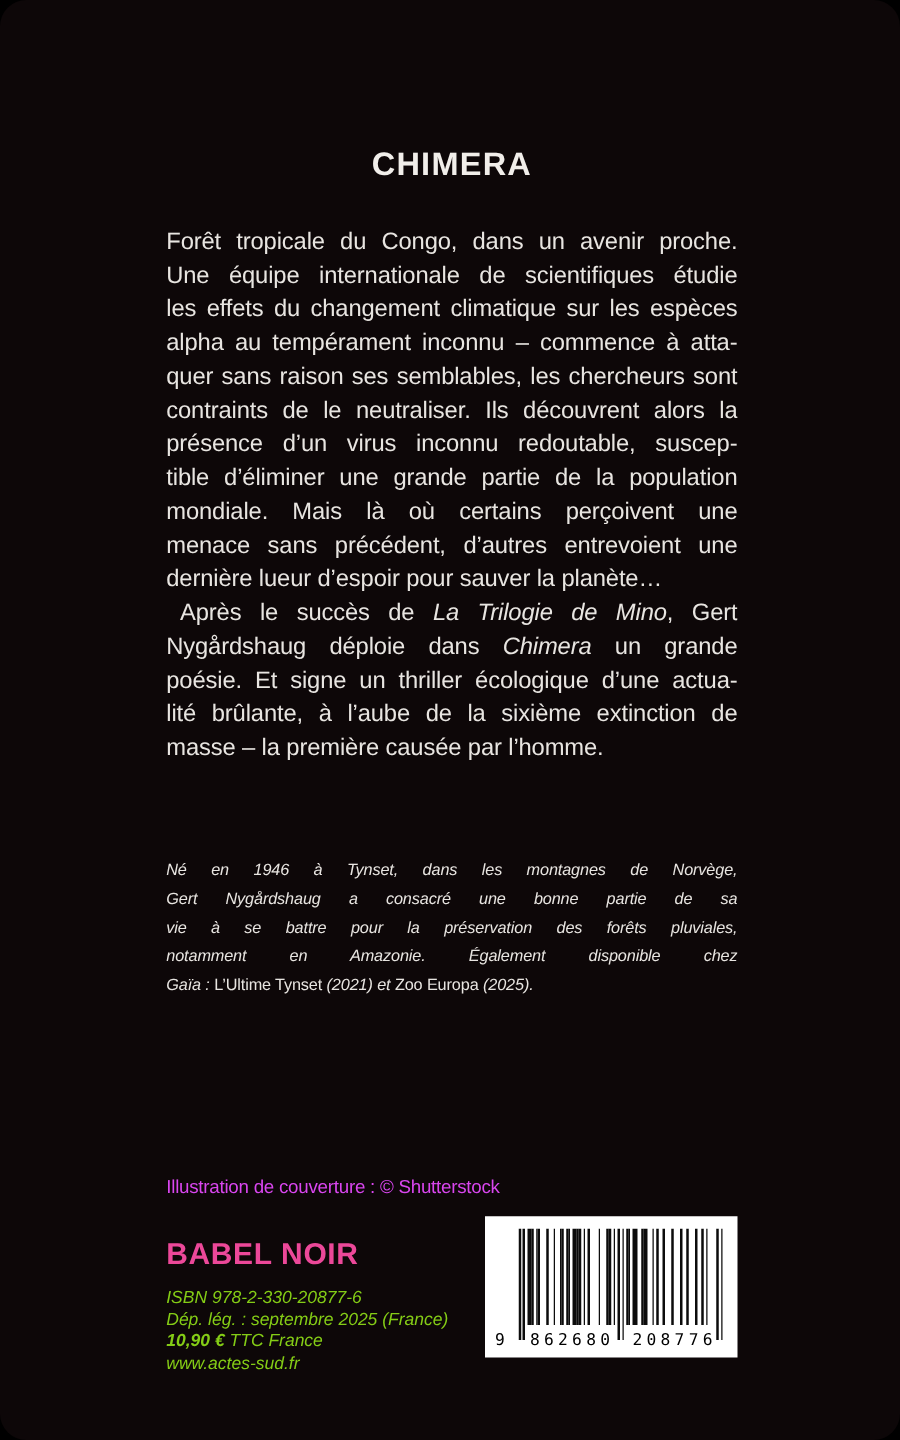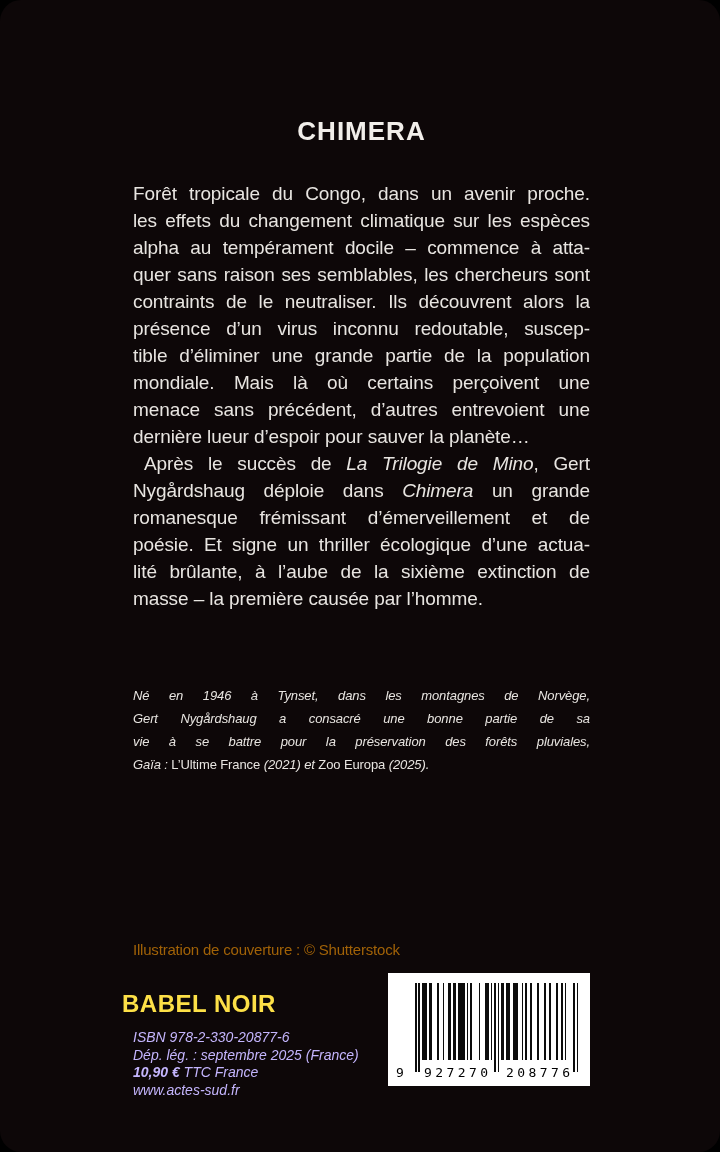--- a/index.html
+++ b/index.html
@@ -35,29 +35,29 @@
     font-size:19px;
   }
   .synopsis .line{height:27px;line-height:27px;letter-spacing:-0.1px;}
   .bio{
     position:absolute;left:133px;top:684px;width:457px;
     font-size:13px;
   }
   .bio .line{height:23px;line-height:23px;letter-spacing:-0.1px;}
   .credit{
     position:absolute;left:133px;top:941px;
-    font-size:15px;letter-spacing:-0.2px;color:#a16207;
+    font-size:15px;letter-spacing:-0.2px;color:#d946ef;
   }
   .publisher{
-    position:absolute;left:122px;top:990px;margin:0;
-    font-size:24px;font-weight:700;letter-spacing:0.5px;color:#fde047;
+    position:absolute;left:133px;top:990px;margin:0;
+    font-size:24px;font-weight:700;letter-spacing:0.5px;color:#ec4899;
   }
   .imprint{
     position:absolute;left:133px;top:1029px;width:290px;
-    font-size:14px;color:#c4b5fd;
+    font-size:14px;color:#84cc16;
   }
   .imprint .line{height:17.5px;line-height:17.5px;}
   .barcode{
     position:absolute;left:388px;top:973px;width:202px;height:113px;
     background:#ffffff;
   }
   .bars{
     position:absolute;left:27px;top:10px;width:164px;height:89px;
     display:flex;align-items:flex-start;
   }
@@ -76,45 +76,46 @@
 </head>
 <body>
 
 <div class="cover">
 
   <h1 class="title">CHIMERA</h1>
 
   <div class="synopsis">
     <div class="para base-normal">
         <div class="line"><span class="seg">Forêt tropicale du Congo, dans un avenir proche.</span></div>
+        <div class="line"><span class="seg">Une équipe internationale de scientifiques étudie</span></div>
         <div class="line"><span class="seg">les effets du changement climatique sur les espèces</span></div>
-        <div class="line"><span class="seg">alpha au tempérament docile – commence à atta-</span></div>
+        <div class="line"><span class="seg">alpha au tempérament inconnu – commence à atta-</span></div>
         <div class="line"><span class="seg">quer sans raison ses semblables, les chercheurs sont</span></div>
         <div class="line"><span class="seg">contraints de le neutraliser. Ils découvrent alors la</span></div>
         <div class="line"><span class="seg">présence d’un virus inconnu redoutable, suscep-</span></div>
         <div class="line"><span class="seg">tible d’éliminer une grande partie de la population</span></div>
         <div class="line"><span class="seg">mondiale. Mais là où certains perçoivent une</span></div>
         <div class="line"><span class="seg">menace sans précédent, d’autres entrevoient une</span></div>
         <div class="line nj"><span class="seg">dernière lueur d’espoir pour sauver la planète…</span></div>
       </div>
     <div class="para base-normal">
         <div class="line ind"><span class="seg">Après le succès de </span><span class="seg alt">La Trilogie de Mino</span><span class="seg">, Gert</span></div>
         <div class="line"><span class="seg">Nygårdshaug déploie dans </span><span class="seg alt">Chimera</span><span class="seg"> un grande</span></div>
-        <div class="line"><span class="seg">romanesque frémissant d’émerveillement et de</span></div>
         <div class="line"><span class="seg">poésie. Et signe un thriller écologique d’une actua-</span></div>
         <div class="line"><span class="seg">lité brûlante, à l’aube de la sixième extinction de</span></div>
         <div class="line nj"><span class="seg">masse – la première causée par l’homme.</span></div>
       </div>
   </div>
 
   <div class="bio para base-italic">
       <div class="line"><span class="seg">Né en 1946 à Tynset, dans les montagnes de Norvège,</span></div>
       <div class="line"><span class="seg">Gert Nygårdshaug a consacré une bonne partie de sa</span></div>
       <div class="line"><span class="seg">vie à se battre pour la préservation des forêts pluviales,</span></div>
-      <div class="line nj"><span class="seg">Gaïa : </span><span class="seg alt">L’Ultime France</span><span class="seg"> (2021) et </span><span class="seg alt">Zoo Europa</span><span class="seg"> (2025).</span></div>
+      <div class="line"><span class="seg">notamment en Amazonie. Également disponible chez</span></div>
+      <div class="line nj"><span class="seg">Gaïa : </span><span class="seg alt">L’Ultime Tynset</span><span class="seg"> (2021) et </span><span class="seg alt">Zoo Europa</span><span class="seg"> (2025).</span></div>
     </div>
 
   <div class="credit">Illustration de couverture : © Shutterstock</div>
 
   <h2 class="publisher">BABEL NOIR</h2>
 
   <div class="imprint para base-italic">
       <div class="line nj"><span class="seg">ISBN 978-2-330-20877-6</span></div>
       <div class="line nj"><span class="seg">Dép. lég. : septembre 2025 (France)</span></div>
       <div class="line nj"><span class="seg b">10,90 €</span><span class="seg"> TTC France</span></div>
@@ -213,17 +214,17 @@
         <div class="module on"></div>
         <div class="module"></div>
         <div class="module"></div>
         <div class="module"></div>
         <div class="module"></div>
         <div class="module on guard"></div>
         <div class="module guard"></div>
         <div class="module on guard"></div>
       </div>
     <span class="bc-digit d9">9</span>
-    <span class="bc-digit g1">927270</span>
+    <span class="bc-digit g1">862680</span>
     <span class="bc-digit g2">208776</span>
   </div>
 
 </div>
 
 </body></html>

